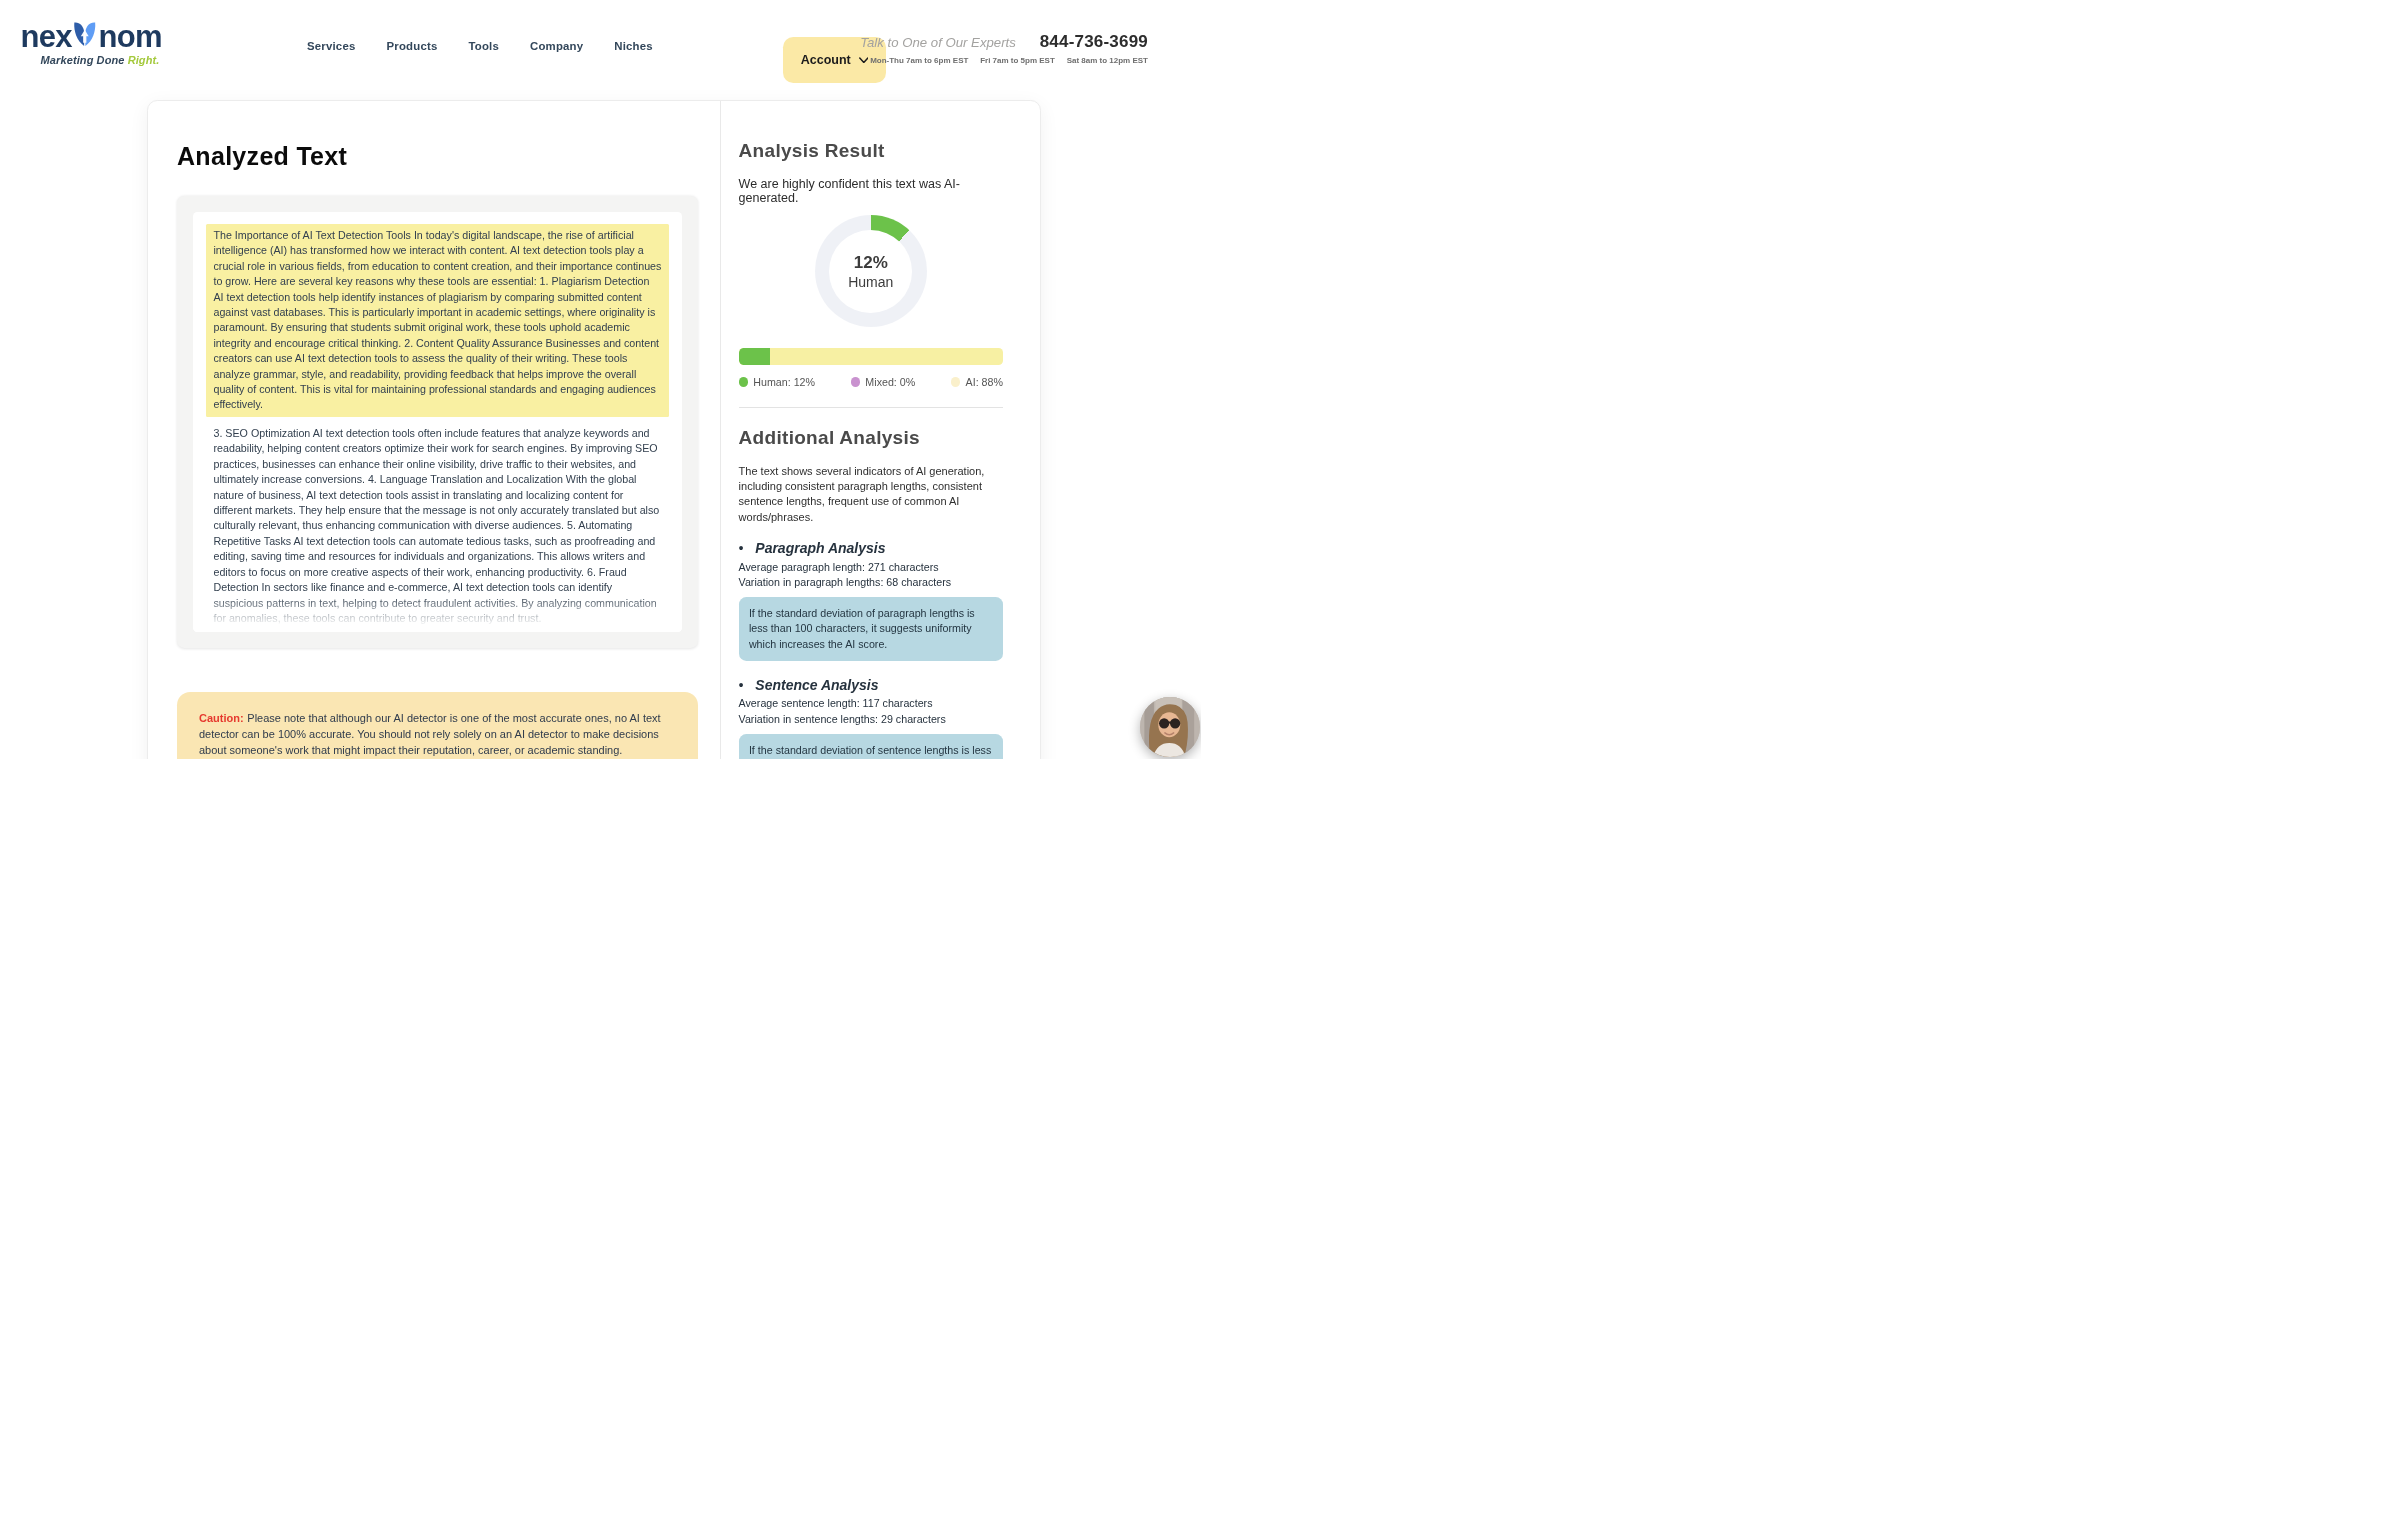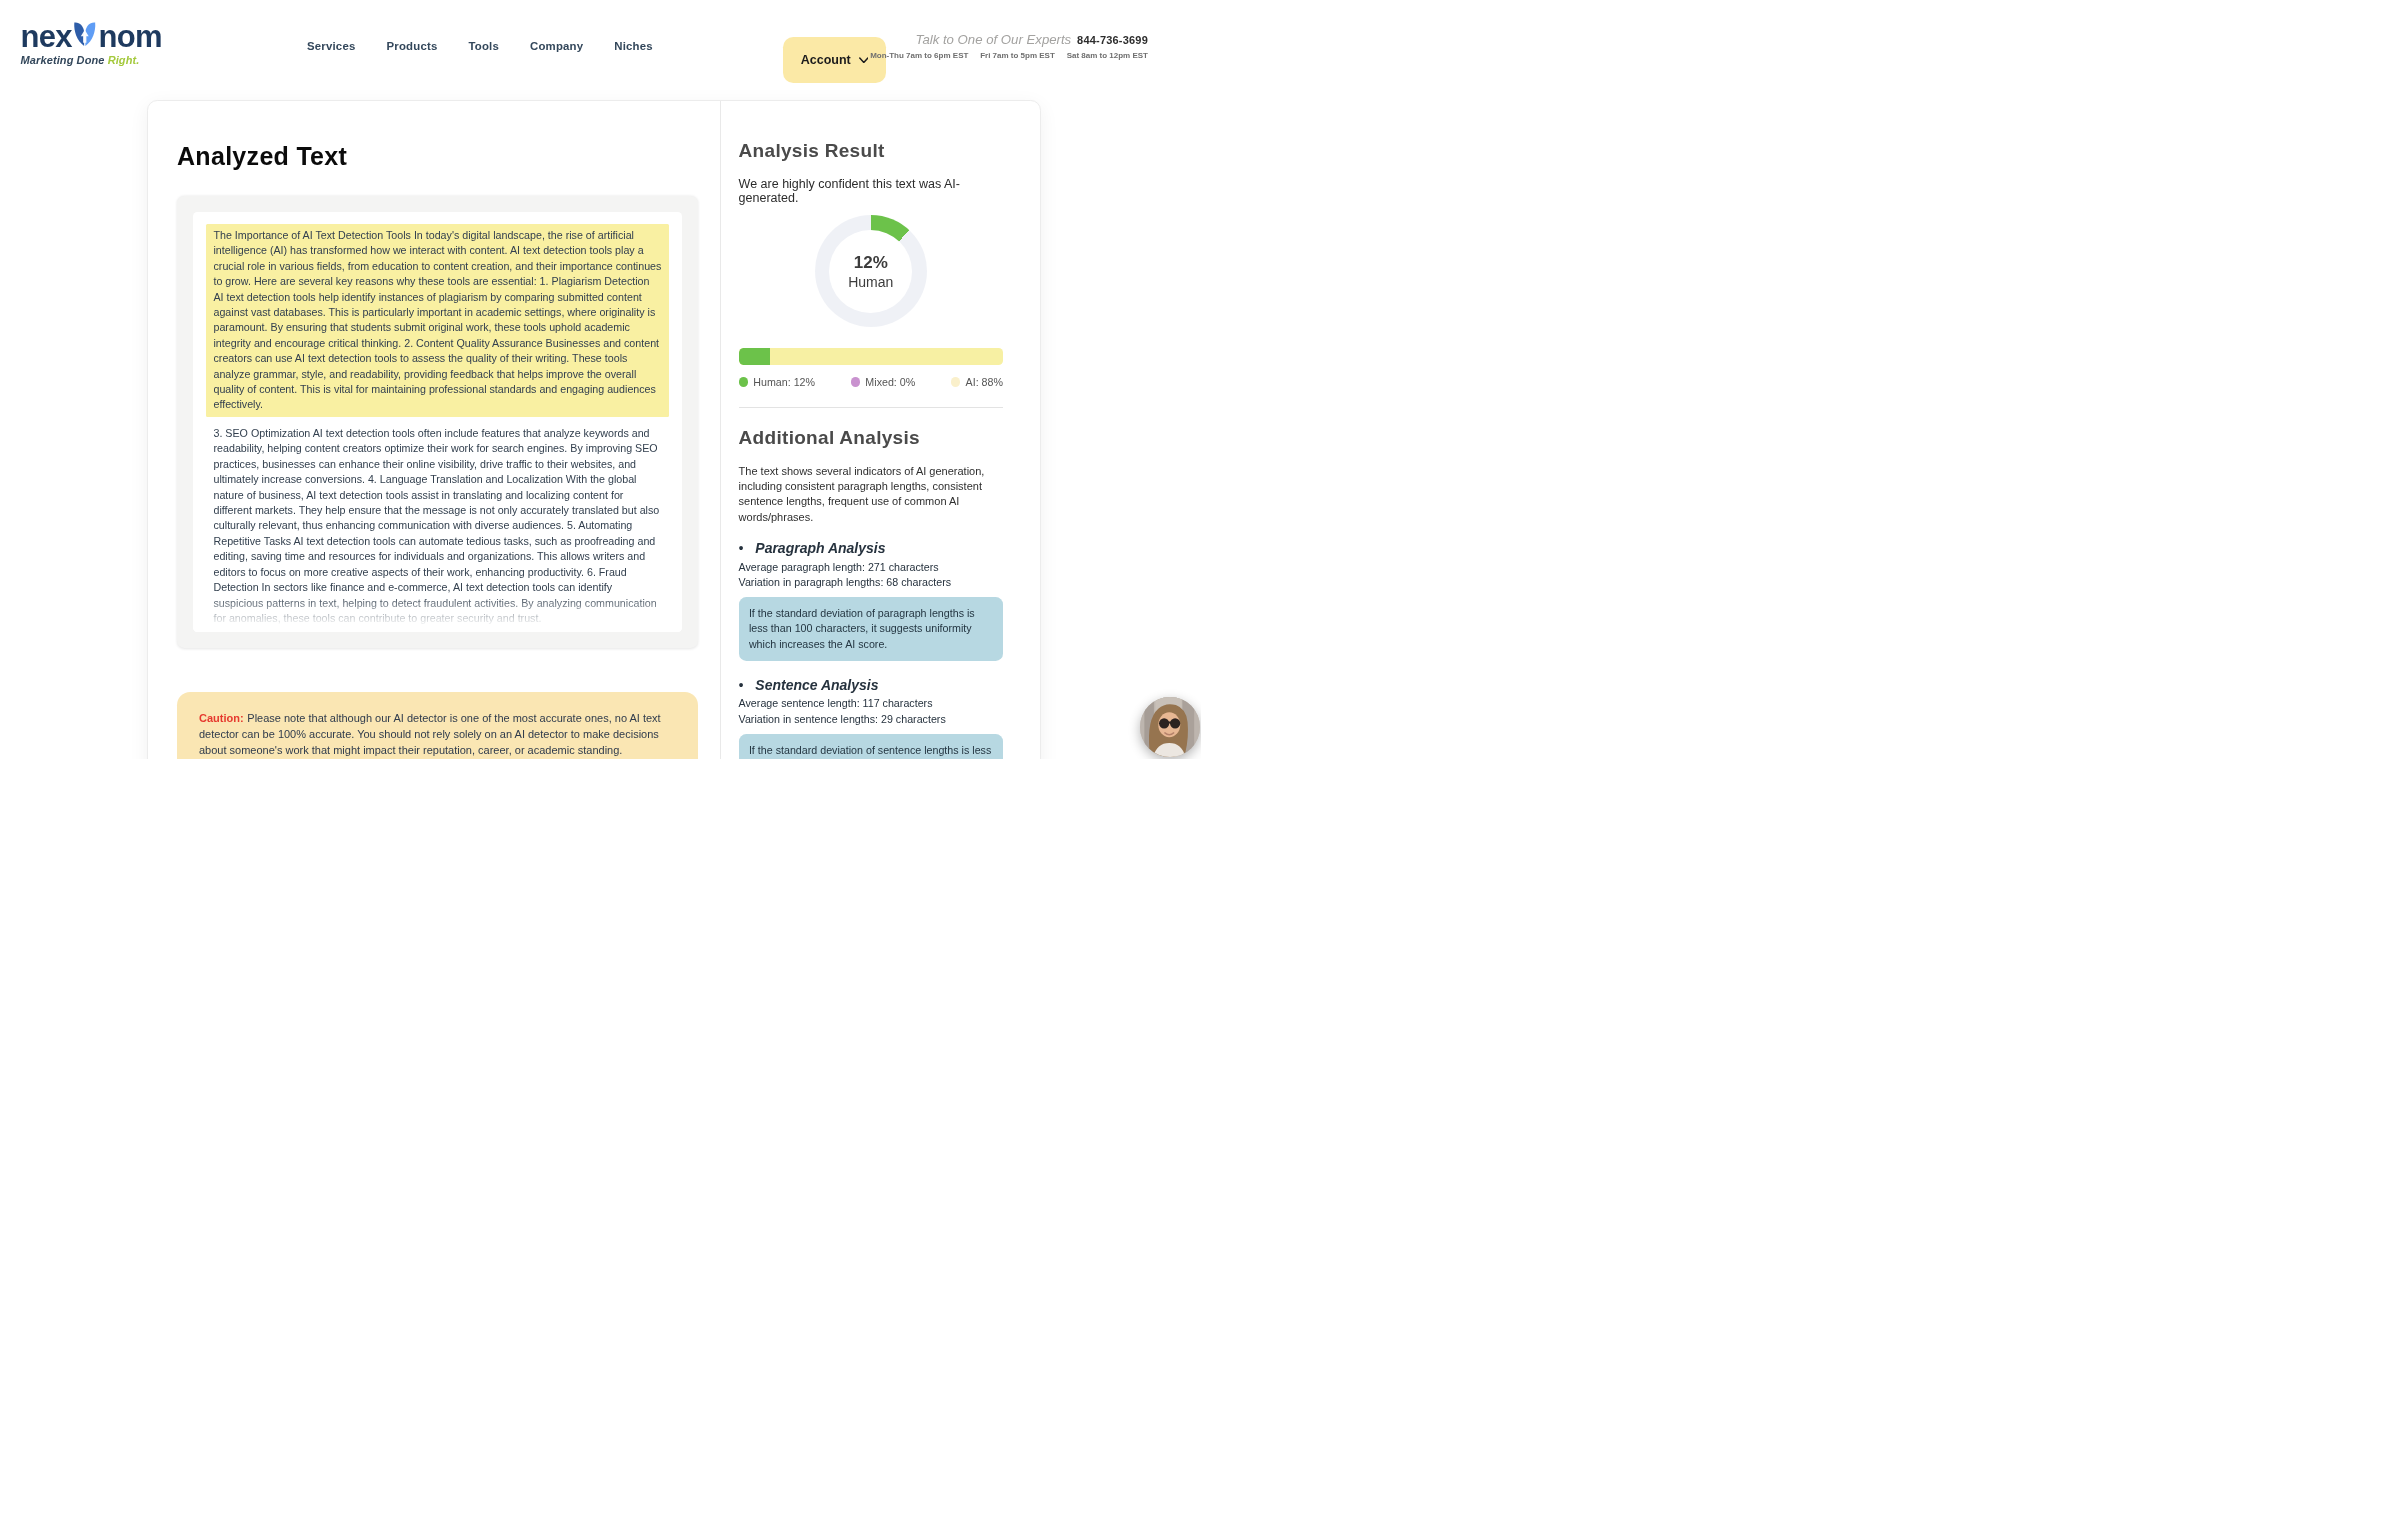--- a/index.html
+++ b/index.html
@@ -4,33 +4,33 @@
 <style>
   html,body{margin:0;padding:0;}
   body{
     width:1201px;height:759px;position:relative;overflow:hidden;
     background:#ffffff;font-family:"Liberation Sans",sans-serif;color:#222;
   }
   
   .logo{position:absolute;left:20.6px;top:20.6px;cursor:pointer;}
   .logo-text{display:flex;align-items:center;font-size:31px;font-weight:800;color:#1E3A5F;line-height:1;letter-spacing:-0.7px;}
   .logo-glyph{margin:0 1.5px;display:inline-block;}
-  .tagline{font-size:11px;font-style:italic;font-weight:700;color:#33475B;margin-top:2.2px;letter-spacing:0.1px;}
+  .tagline{font-size:11px;font-style:italic;font-weight:700;color:#33475B;margin-top:2.2px;letter-spacing:0.1px;margin-left:20px;}
   .tagline .accent{color:#A4C93C;}
   .nav{position:absolute;left:307px;top:40px;display:flex;gap:31px;font-size:11.4px;font-weight:700;color:#33475B;}
   .nav-item{cursor:pointer;letter-spacing:0.2px;}
   .account-btn{
     position:absolute;left:783px;top:37px;width:103px;height:46px;background:#FBE9A6;border:none;
     border-radius:10.3px;display:flex;align-items:center;justify-content:center;gap:8px;
     font-size:12.5px;font-weight:700;color:#1c1c1c;cursor:pointer;font-family:inherit;
   }
   .experts{position:absolute;right:53px;top:32px;text-align:right;}
   .experts-line1{display:flex;align-items:baseline;justify-content:flex-end;gap:5.9px;}
   .experts-label{font-size:13.2px;color:#A3A2A0;font-weight:400;font-style:italic;}
-  .experts-phone{font-size:11px;font-weight:800;color:#2D2D2D;letter-spacing:0.2px;cursor:pointer;}
+  .experts-phone{font-size:17px;font-weight:800;color:#2D2D2D;letter-spacing:0.2px;cursor:pointer;margin-left:18px;}
   .experts-hours{display:flex;gap:11.8px;justify-content:flex-end;font-size:8px;font-weight:700;color:#6F6F6F;margin-top:4.4px;}
   
   .card{
     position:absolute;left:147px;top:100px;width:894px;height:808px;background:#fff;
     border:0.7px solid #ECECEC;border-radius:10.3px;box-shadow:0 5.9px 20.6px rgba(0,0,0,0.06);
     display:flex;box-sizing:border-box;
   }
   .col-left{width:572px;padding:29px 22px 0 29px;box-sizing:border-box;}
   .col-right{flex:1;border-left:0.7px solid #E9E9E9;padding:29px 37px 0 17.6px;box-sizing:border-box;}
   .page-title{font-size:25px;font-weight:800;color:#0b0b0b;margin:11.8px 0 25px;letter-spacing:0.3px;}

